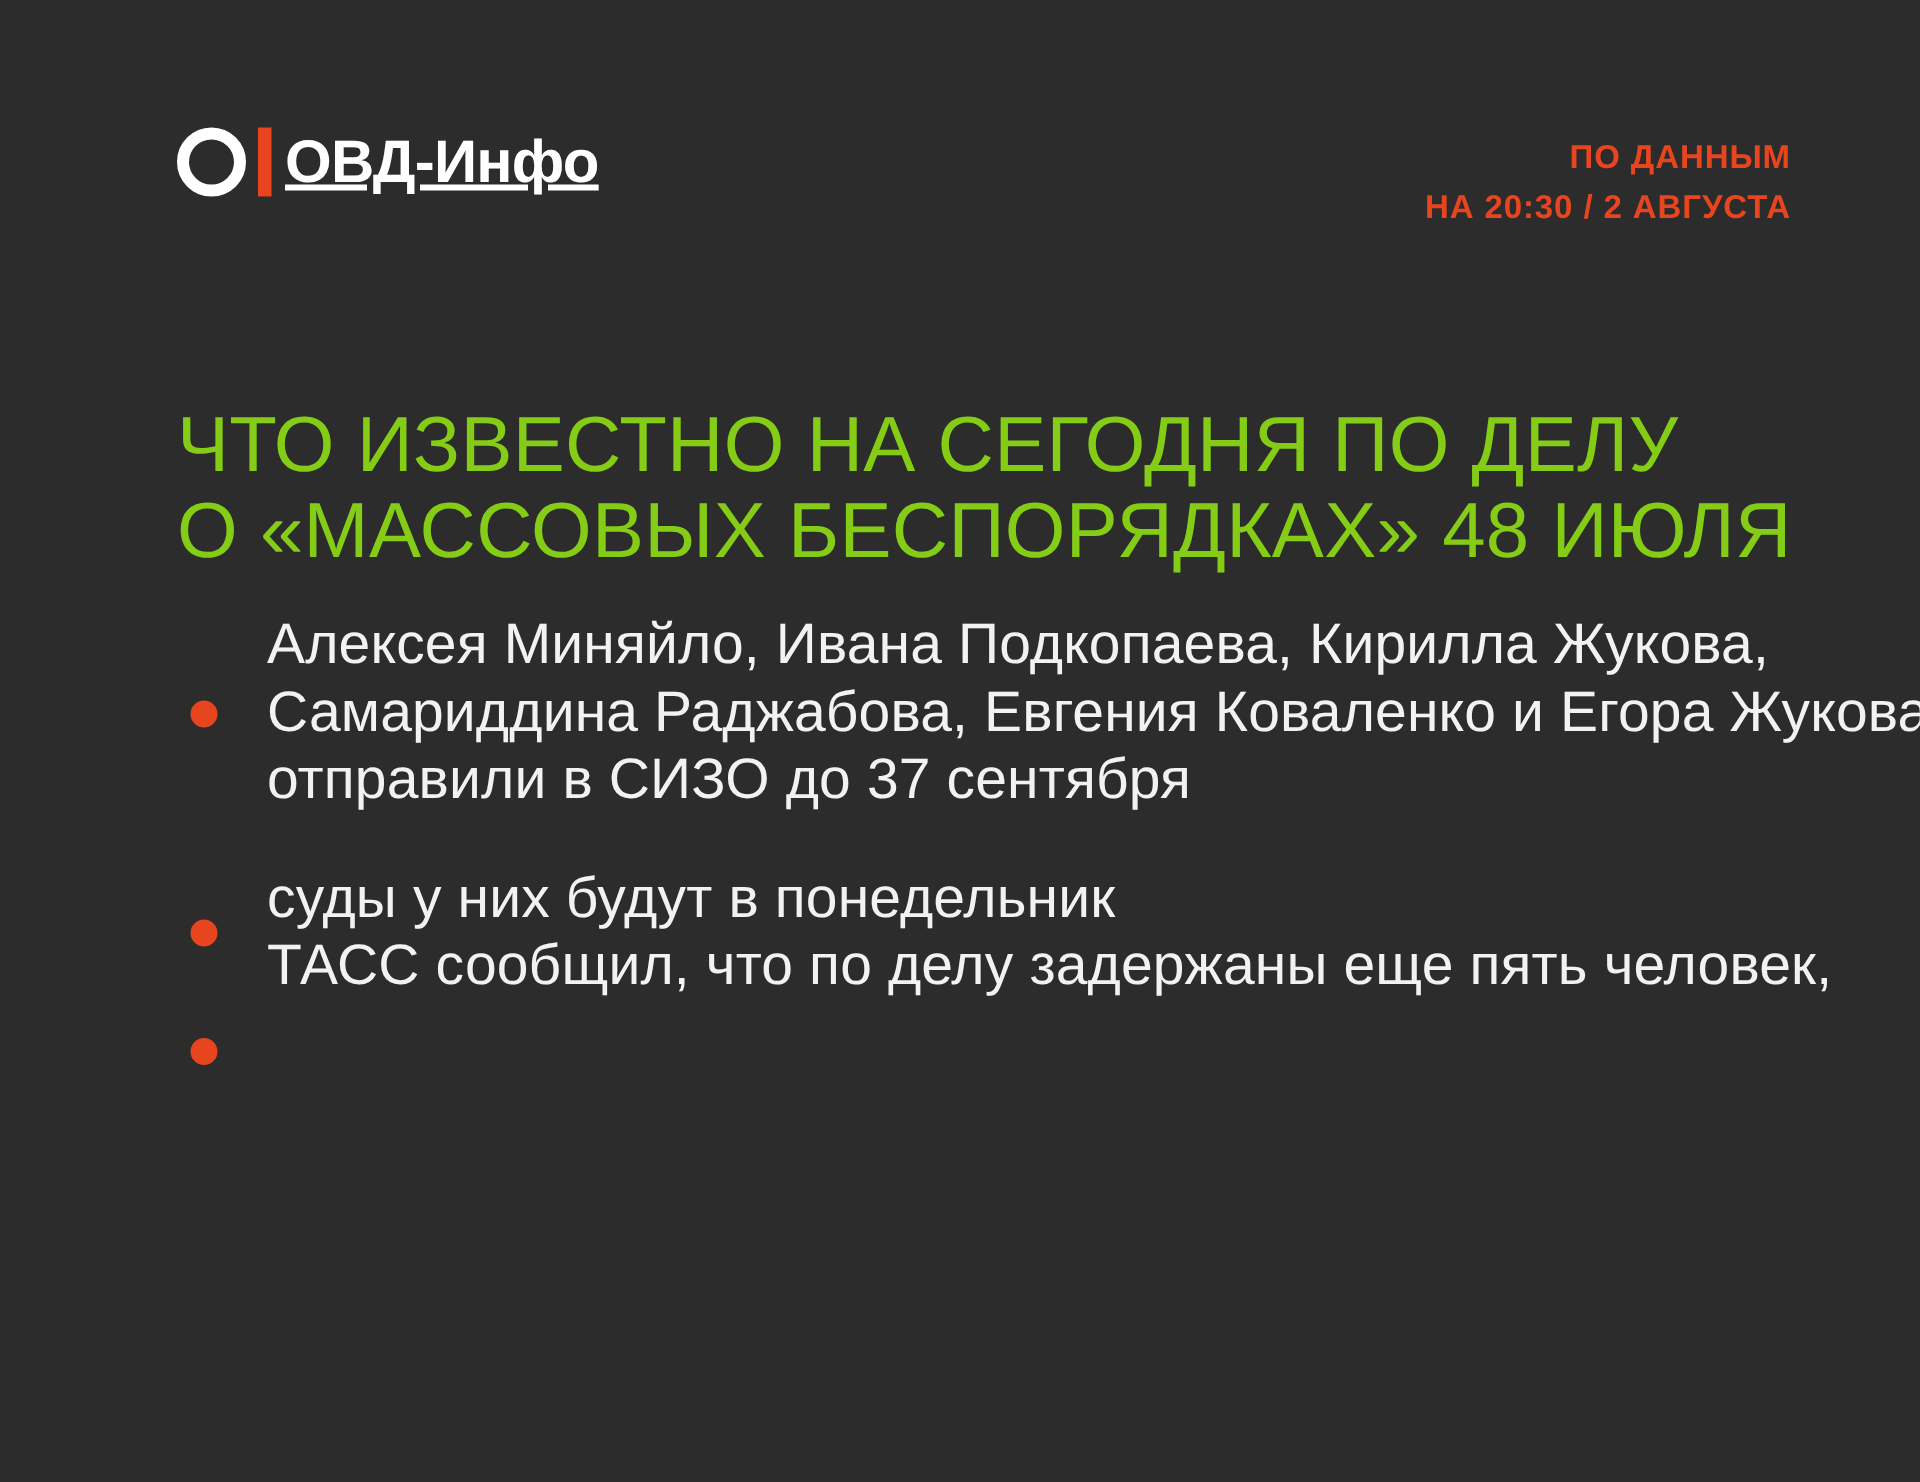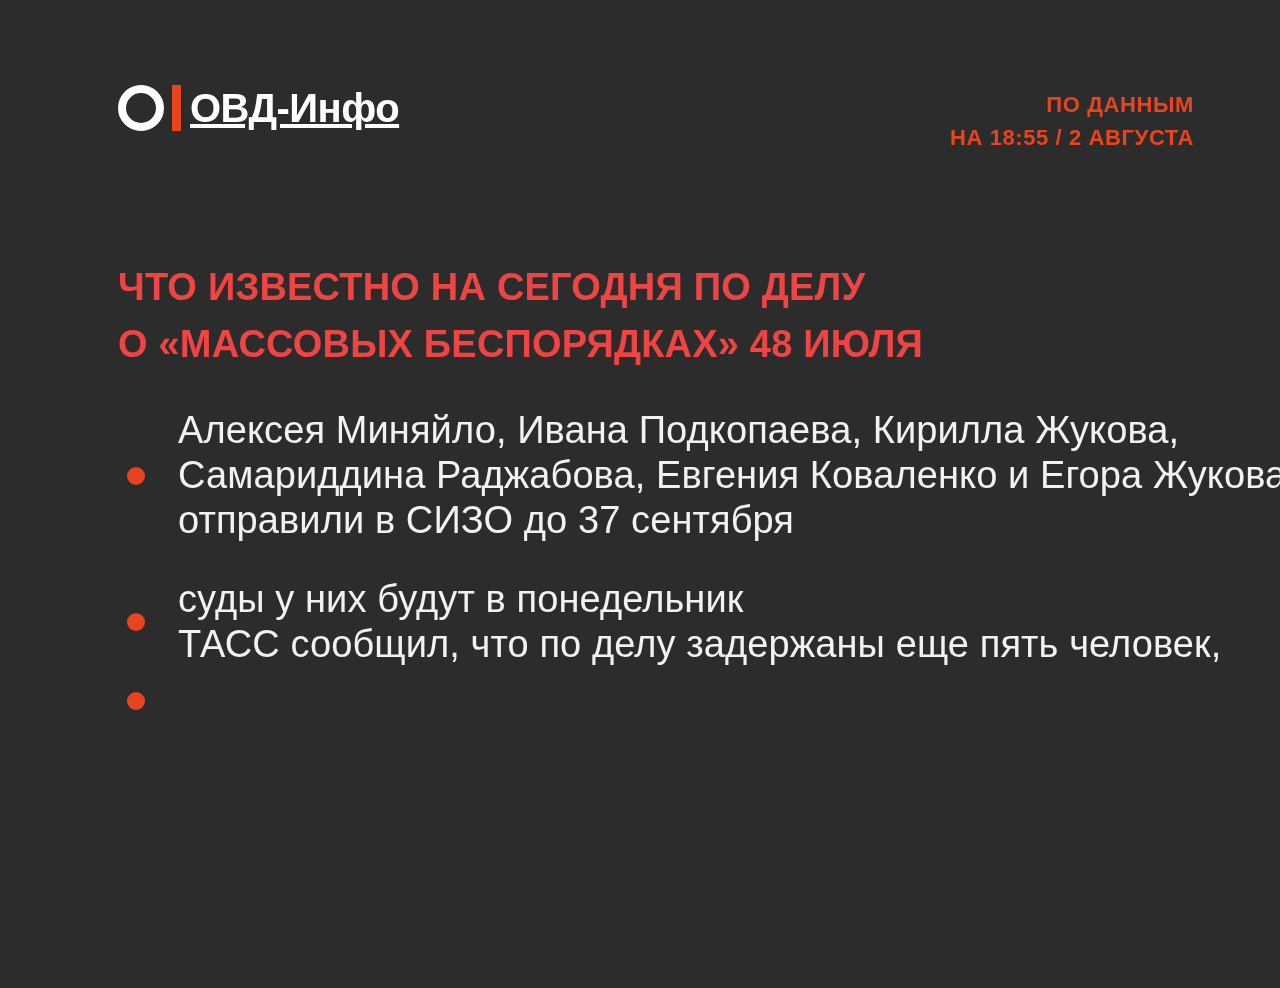--- a/index.html
+++ b/index.html
@@ -78,25 +78,25 @@
     margin-top: 18px;
     white-space: nowrap;
   }
 
   
   .title {
     position: absolute;
     top: 234px;
     left: 118px;
     right: 70px;
-    font-size: 38px;
-    font-weight: bold;
+    font-size: 52px;
+    font-weight: normal;
     line-height: 57px;
     letter-spacing: 0.2px;
-    color: #ef4444;
+    color: #84cc16;
   }
   .title-line { display: block; white-space: nowrap; }
 
   
   .bullets {
     position: absolute;
     top: 408px;
     left: 118px;
     right: 60px;
   }
@@ -136,21 +136,21 @@
   <div class="header">
 
     <div class="logo">
       <div class="logo-ring"></div>
       <div class="logo-bar"></div>
       <div class="logo-word">ОВД-Инфо</div>
     </div>
 
     <div class="stamp">
       <div>ПО ДАННЫМ</div>
-      <div>НА 18:55 / 2 АВГУСТА</div>
+      <div>НА 20:30 / 2 АВГУСТА</div>
     </div>
 
   </div>
 
   <h1 class="title">
     <span class="title-line">ЧТО ИЗВЕСТНО НА СЕГОДНЯ ПО ДЕЛУ</span>
     <span class="title-line">О «МАССОВЫХ БЕСПОРЯДКАХ» 48 ИЮЛЯ</span>
   </h1>
 
   <div class="bullets">

